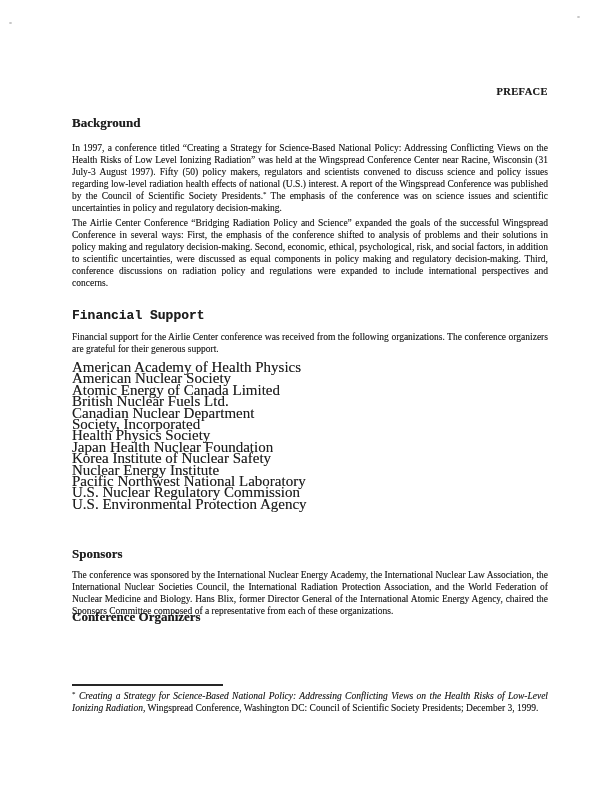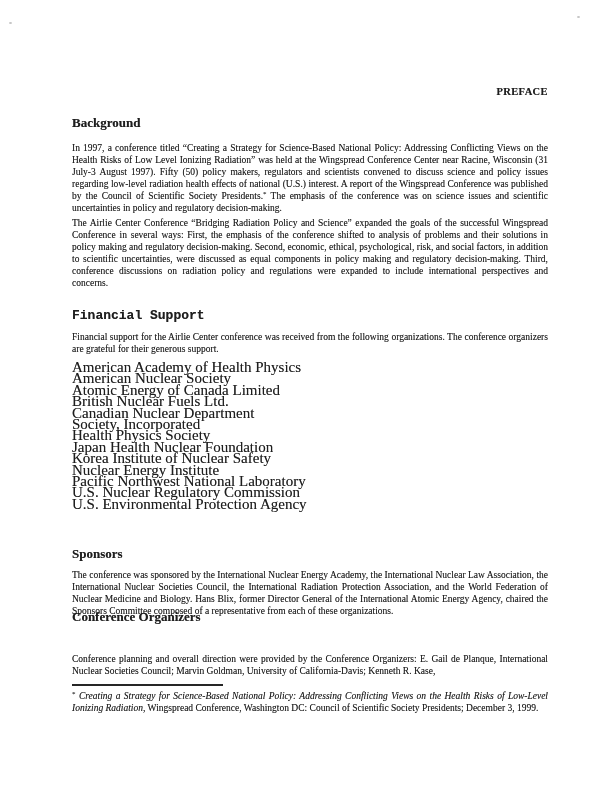--- a/index.html
+++ b/index.html
@@ -127,20 +127,19 @@
       <div>U.S. Nuclear Regulatory Commission</div>
       <div>U.S. Environmental Protection Agency</div>
     </div>
 
     <div class="hd hd-sponsors">Sponsors</div>
 
     <p class="body p-sponsors">The conference was sponsored by the International Nuclear Energy Academy, the International Nuclear Law Association, the International Nuclear Societies Council, the International Radiation Protection Association, and the World Federation of Nuclear Medicine and Biology. Hans Blix, former Director General of the International Atomic Energy Agency, chaired the Sponsors Committee composed of a representative from each of these organizations.</p>
 
     <div class="hd hd-organizers">Conference Organizers</div>
 
-    <p class="body p-organizers">Conference planning and overall direction were provided by the Conference Organizers:  E. Gail de Planque, International Nuclear Societies Council; Marvin Goldman, University of California-Davis; Kenneth R. Kase,</p>
 
     <div class="footnote-rule"></div>
 
     <p class="footnote"><sup class="fnref">*</sup> <span class="fn-title">Creating a Strategy for Science-Based National Policy: Addressing Conflicting Views on the Health Risks of Low-Level Ionizing Radiation</span><span>, Wingspread Conference, Washington DC: Council of Scientific Society Presidents; December 3, 1999.</span></p>
 
   </div>
 </div>
 
 </body></html>

